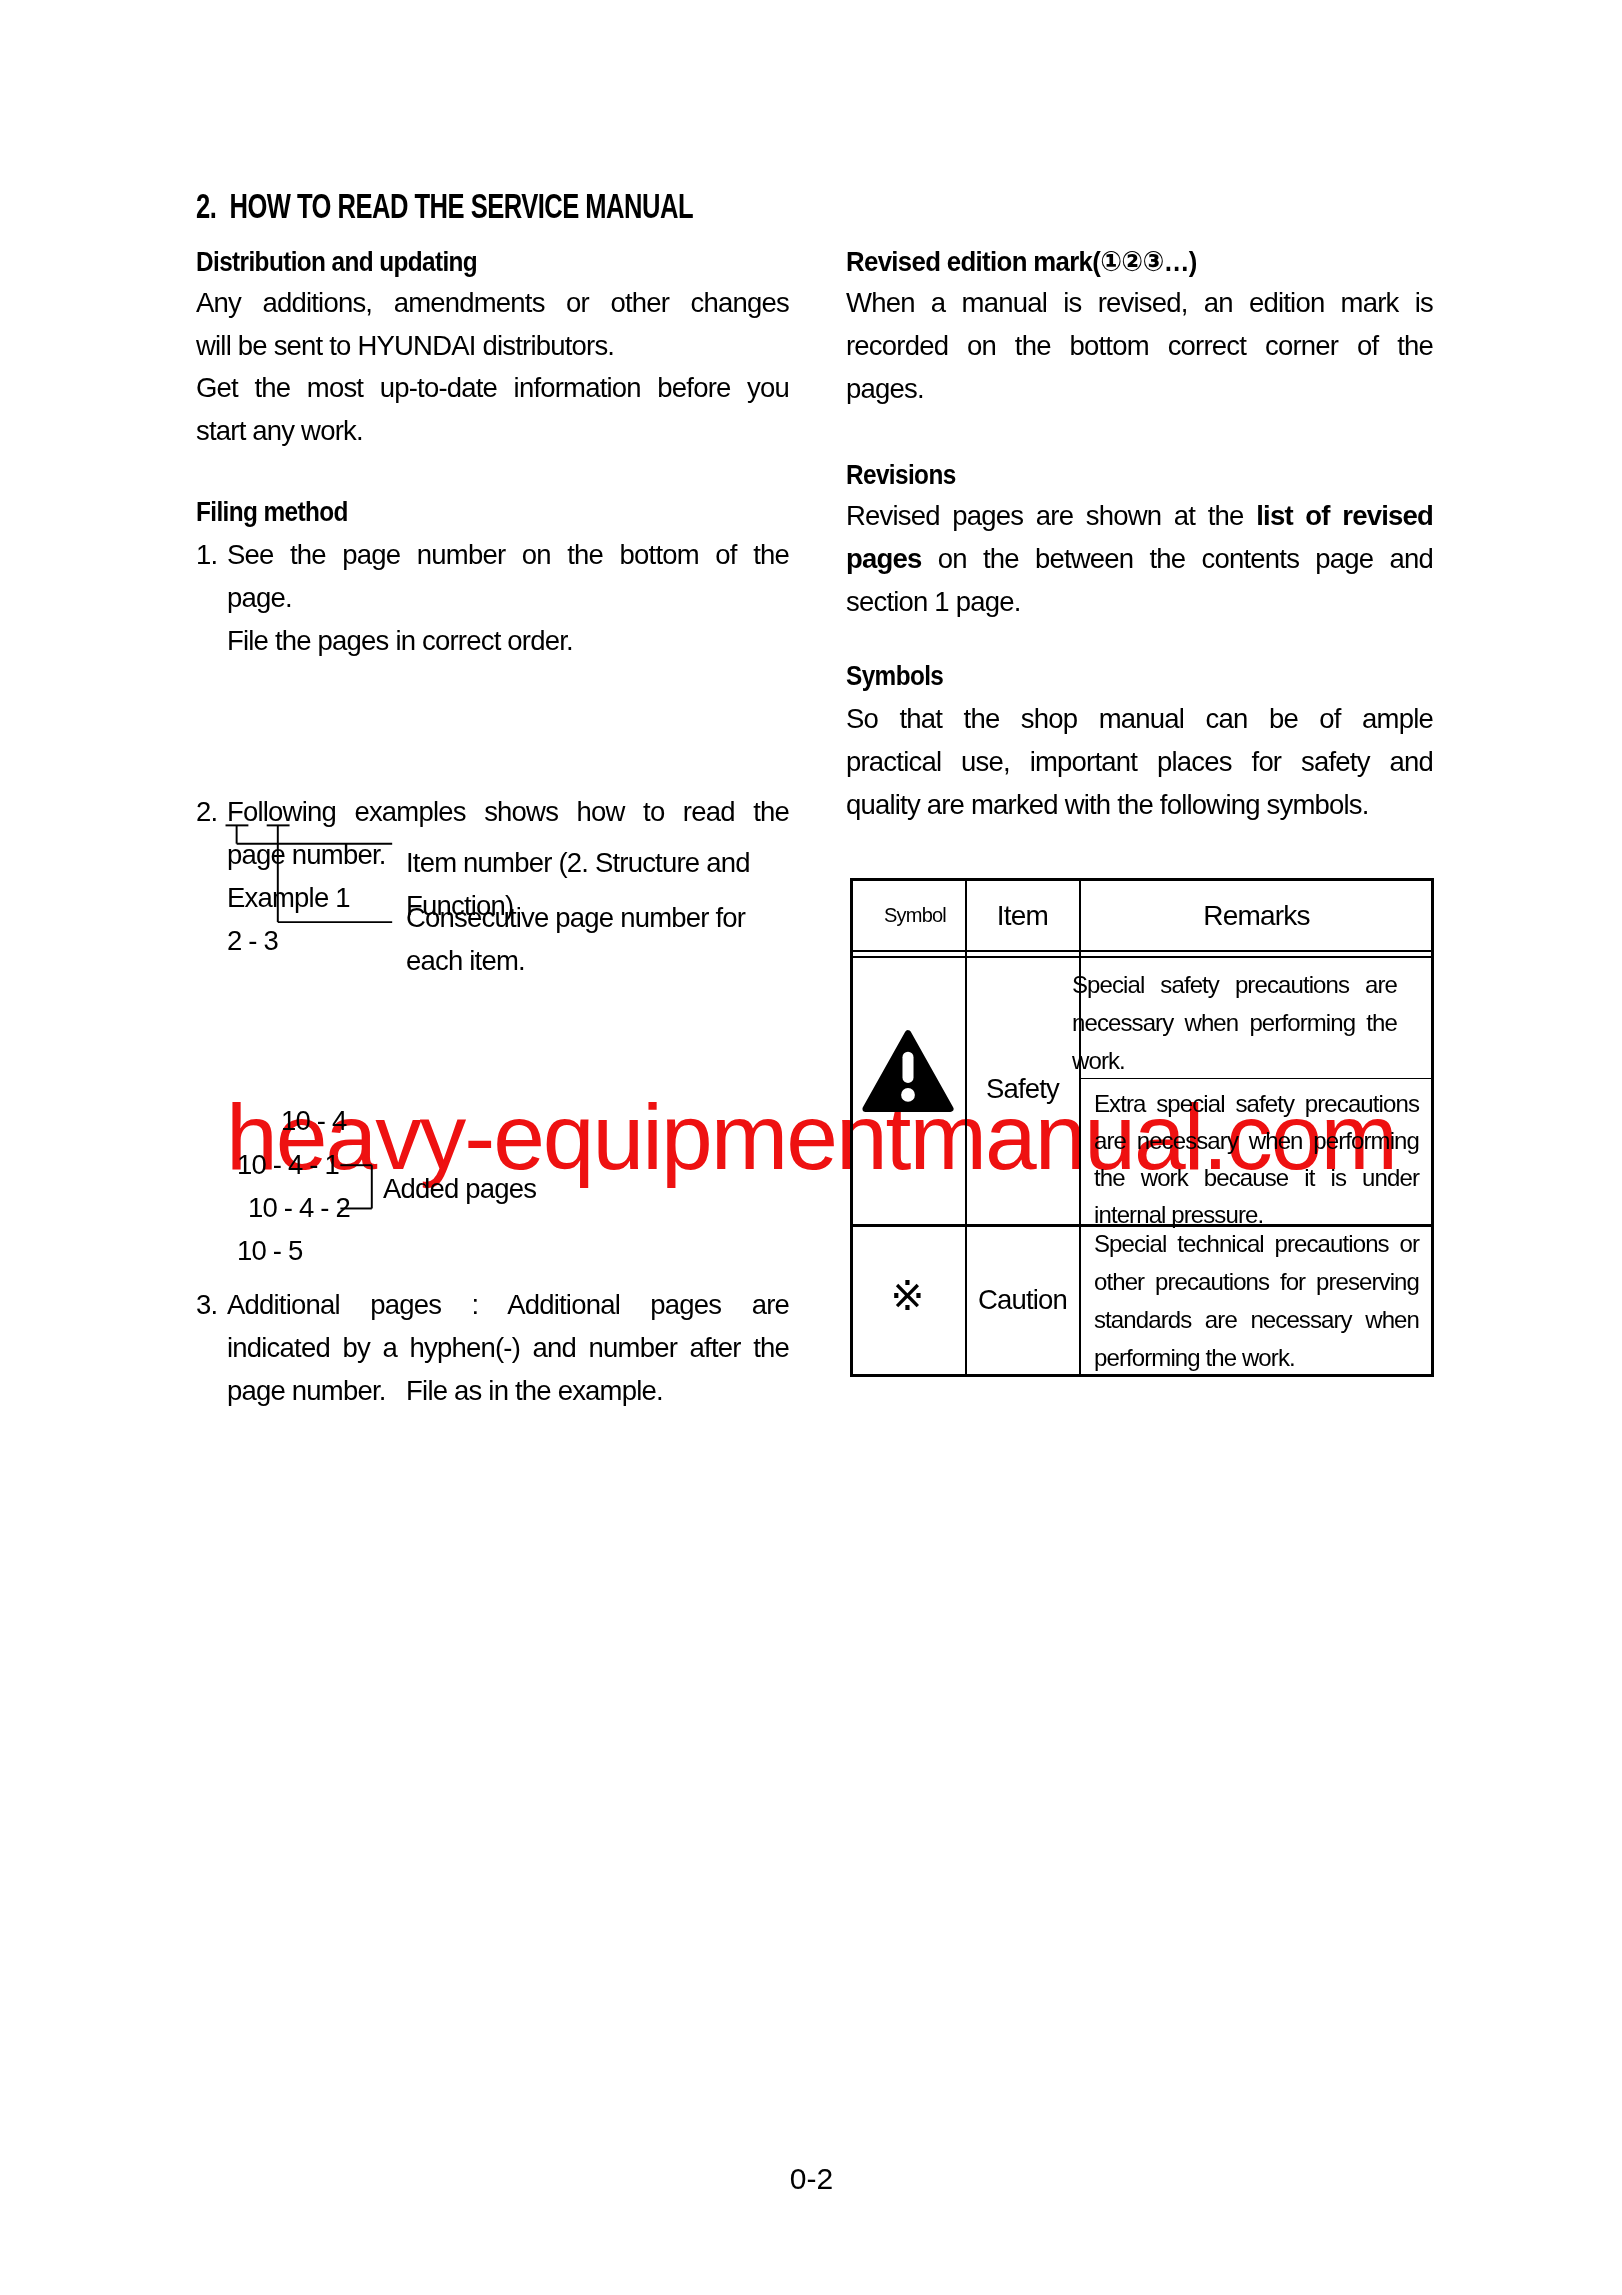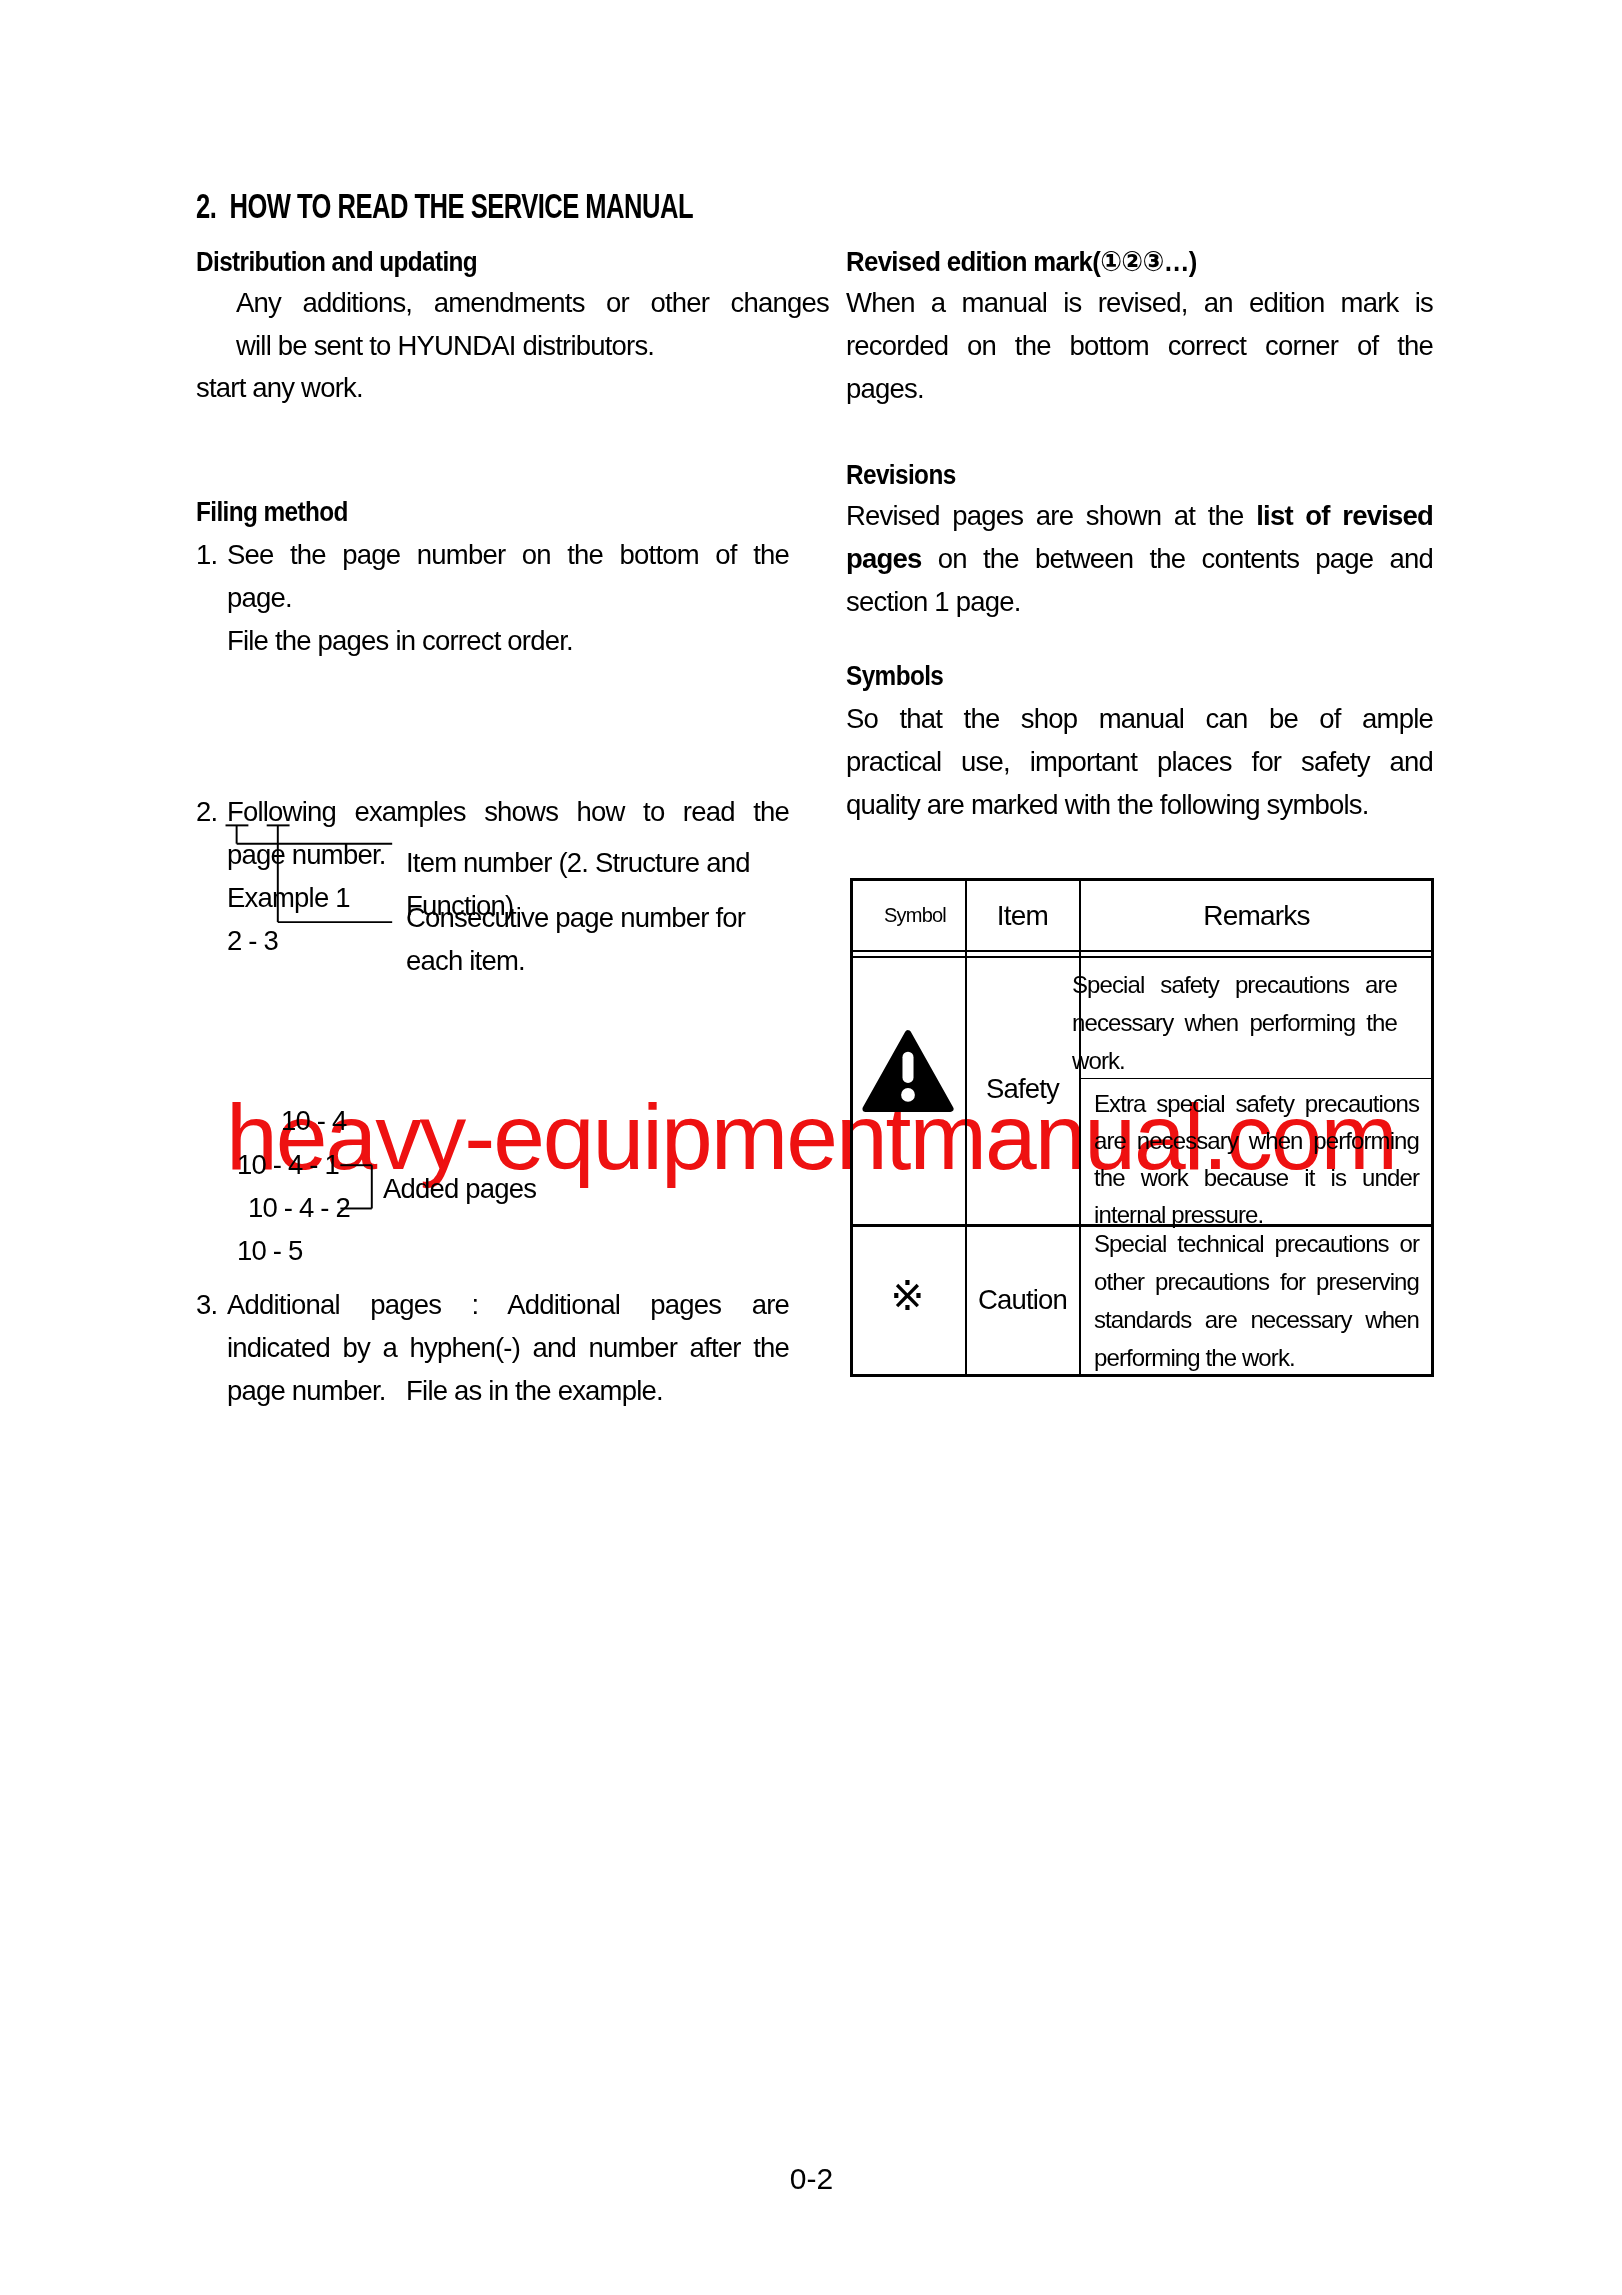--- a/index.html
+++ b/index.html
@@ -26,25 +26,26 @@
   #watermark{font-size:93px;letter-spacing:-2px;line-height:1;white-space:nowrap;
       mix-blend-mode:multiply;font-weight:normal;}
 </style>
 </head>
 <body>
 
 <div class="abs ttl" style="left:196px;top:186px;">2.  HOW TO READ THE SERVICE MANUAL</div>
 
 <div class="abs hd" style="left:196px;top:240px;">Distribution and updating</div>
 
-<div class="abs txt" style="left:196px;top:281px;width:593px;margin-left:40px;">
+<div class="abs txt" style="left:196px;top:281px;width:593px;">
   <div class="j">Any additions, amendments or other changes</div>
   <div class="l">will be sent to HYUNDAI distributors.</div>
 </div>
 <div class="abs txt" style="left:196px;top:366px;width:593px;">
+  <div class="j">Get the most up-to-date information before you</div>
   <div class="l">start any work.</div>
 </div>
 
 <div class="abs hd" style="left:196px;top:490px;">Filing method</div>
 
 <div class="abs txt itm" style="left:196px;top:533px;width:593px;">
   <span class="num">1.</span>
   <div class="body-ind">
     <div class="j">See the page number on the bottom of the</div>
     <div class="l">page.</div>

